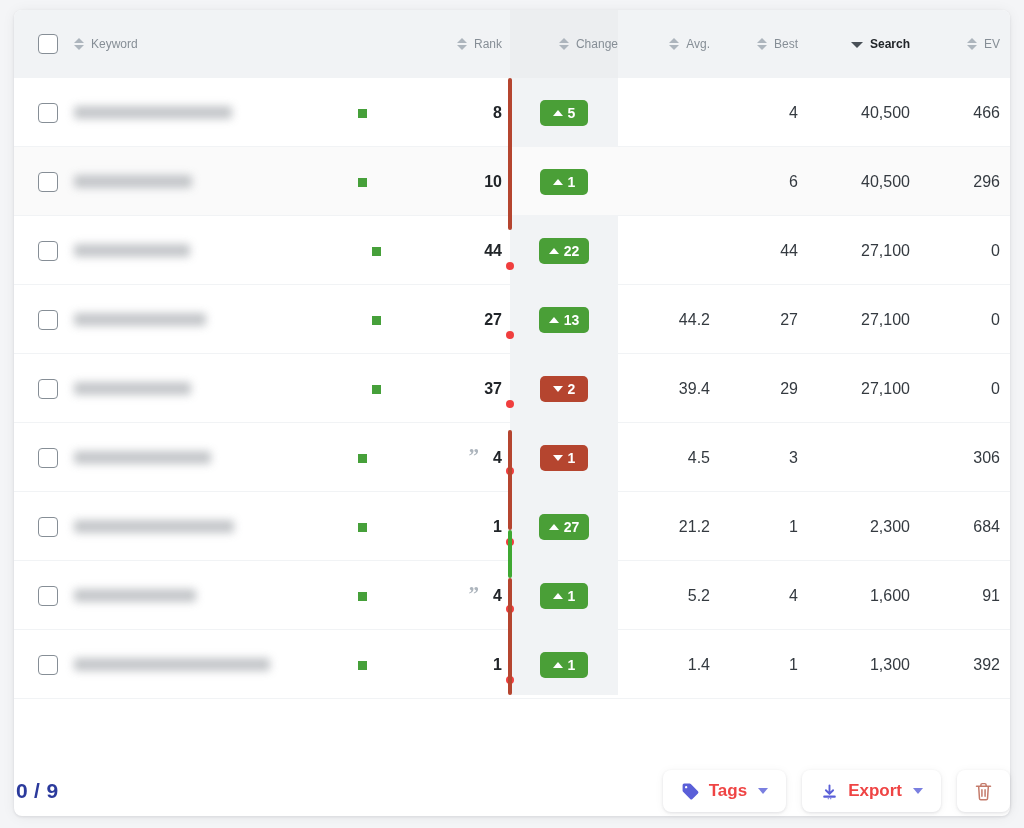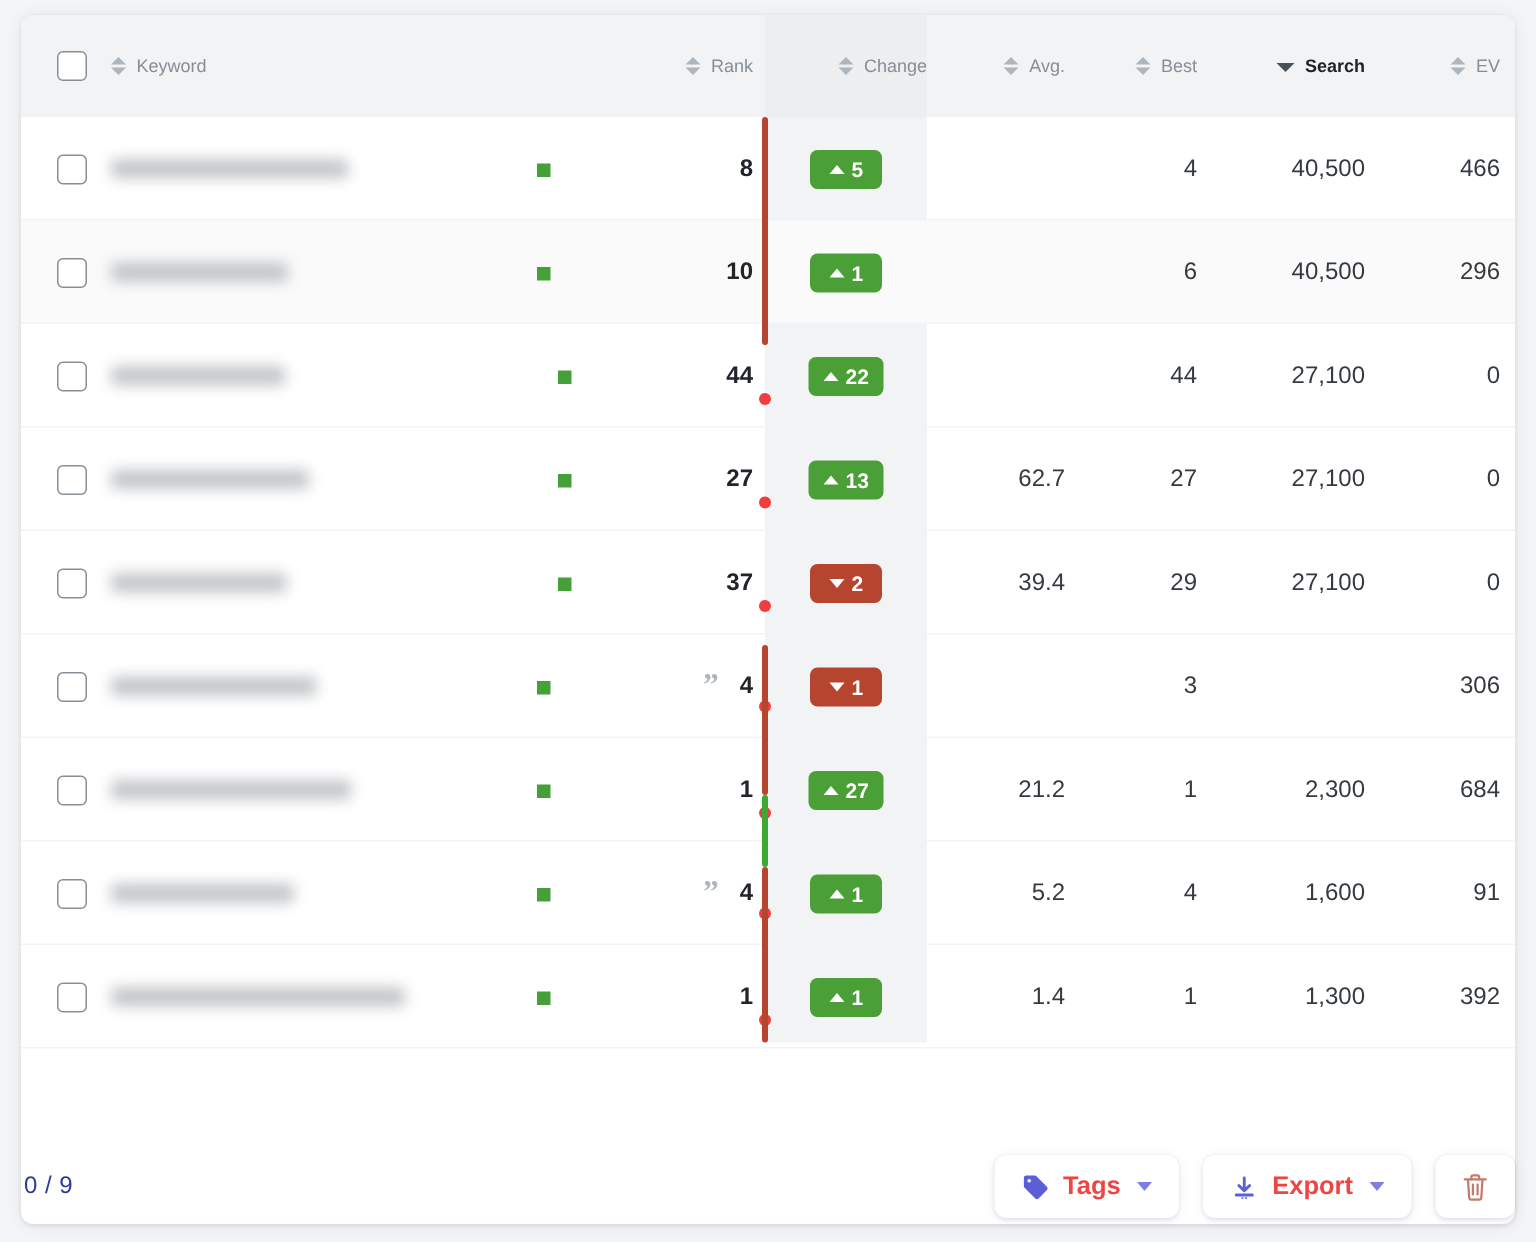--- a/index.html
+++ b/index.html
@@ -221,22 +221,22 @@
   .footer {
     position: absolute;
     left: 0; top: 754px;
     width: 1024px; height: 74px;
     display: flex;
     align-items: center;
   }
   .count {
     position: absolute;
     left: 16px;
-    font-size: 16px;
-    font-weight: 400;
+    font-size: 21px;
+    font-weight: 700;
     color: #2b3a9c;
     letter-spacing: .3px;
   }
   .fbtns {
     position: absolute;
     right: 14px;
     display: flex;
     align-items: center;
     gap: 16px;
   }
@@ -401,21 +401,21 @@
               <span class="rank-num">27</span>
               <span class="rdot" style="background: rgb(240, 62, 62);"></span>
             </div>
           </div>
           <div class="cell c-change">
             <span class="badge up">
               <span class="tri"></span>
               <span>13</span>
             </span>
           </div>
-          <div class="cell c-avg">62.7</div>
+          <div class="cell c-avg">44.2</div>
           <div class="cell c-best">27</div>
           <div class="cell c-search">27,100</div>
           <div class="cell c-ev">0</div>
         </div>
         <div class="row">
           <div class="cell c-chk">
             <div class="chk"></div>
           </div>
           <div class="cell c-kw">
             <div class="kw-blur" style="width: 117px;"></div>
@@ -452,20 +452,21 @@
               <span class="rank-num">4</span>
               <span class="rdot" style="background: rgb(240, 62, 62);"></span>
             </div>
           </div>
           <div class="cell c-change">
             <span class="badge down">
               <span class="tri"></span>
               <span>1</span>
             </span>
           </div>
+          <div class="cell c-avg">4.5</div>
           <div class="cell c-best">3</div>
           <div class="cell c-ev">306</div>
         </div>
         <div class="row">
           <div class="cell c-chk">
             <div class="chk"></div>
           </div>
           <div class="cell c-kw">
             <div class="kw-blur" style="width: 160px;"></div>
           </div>

